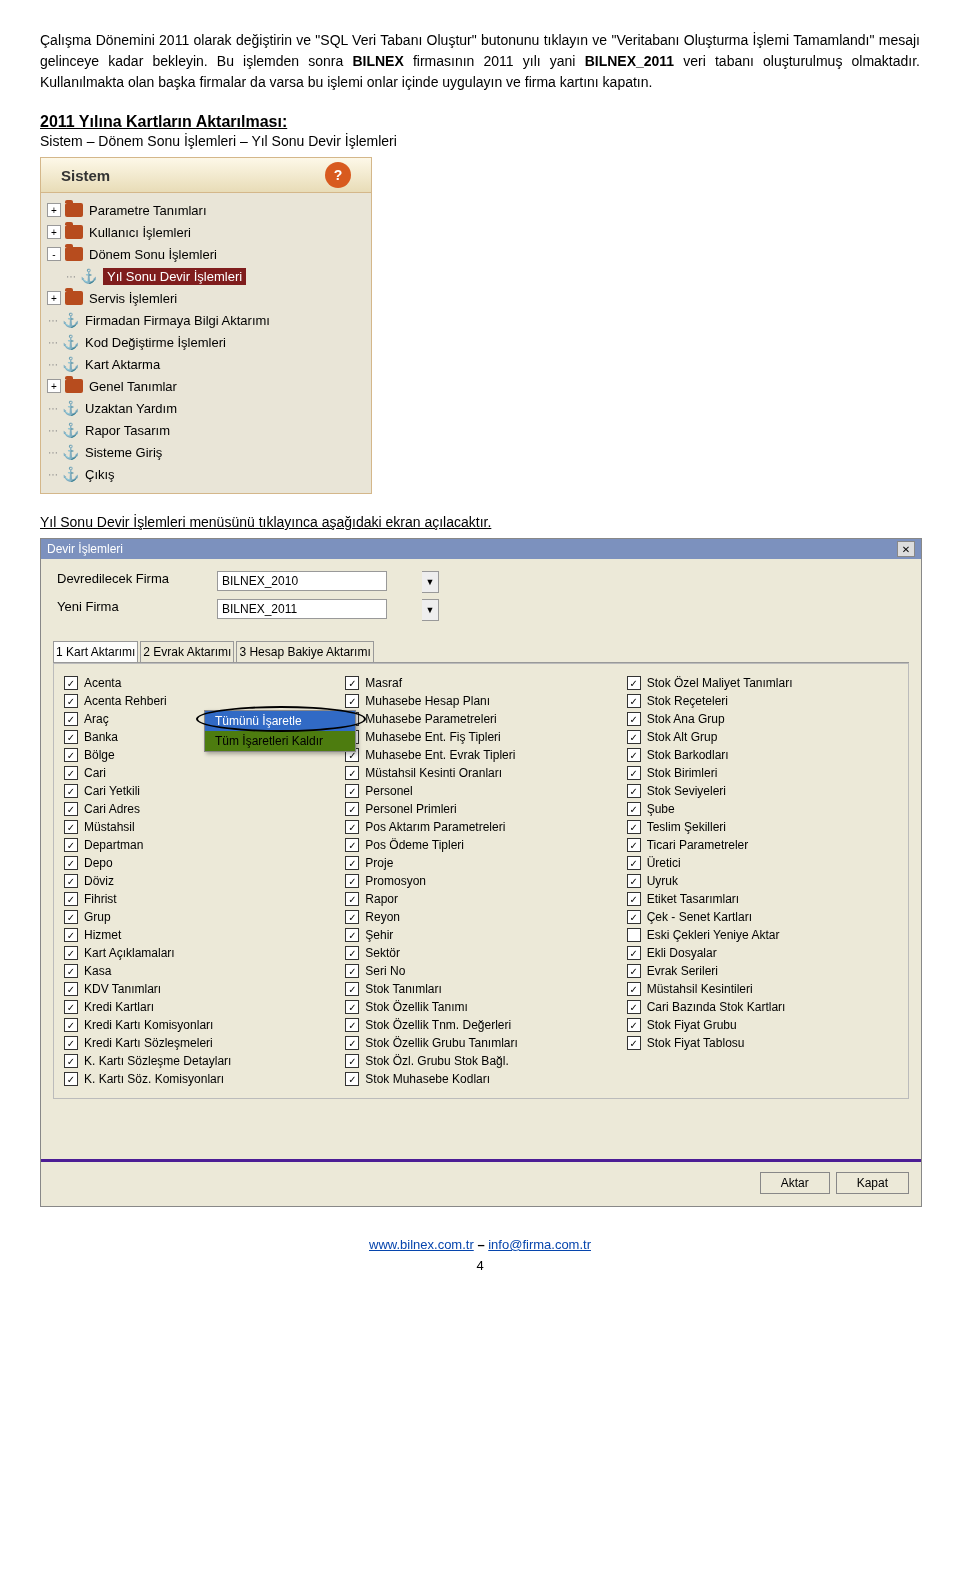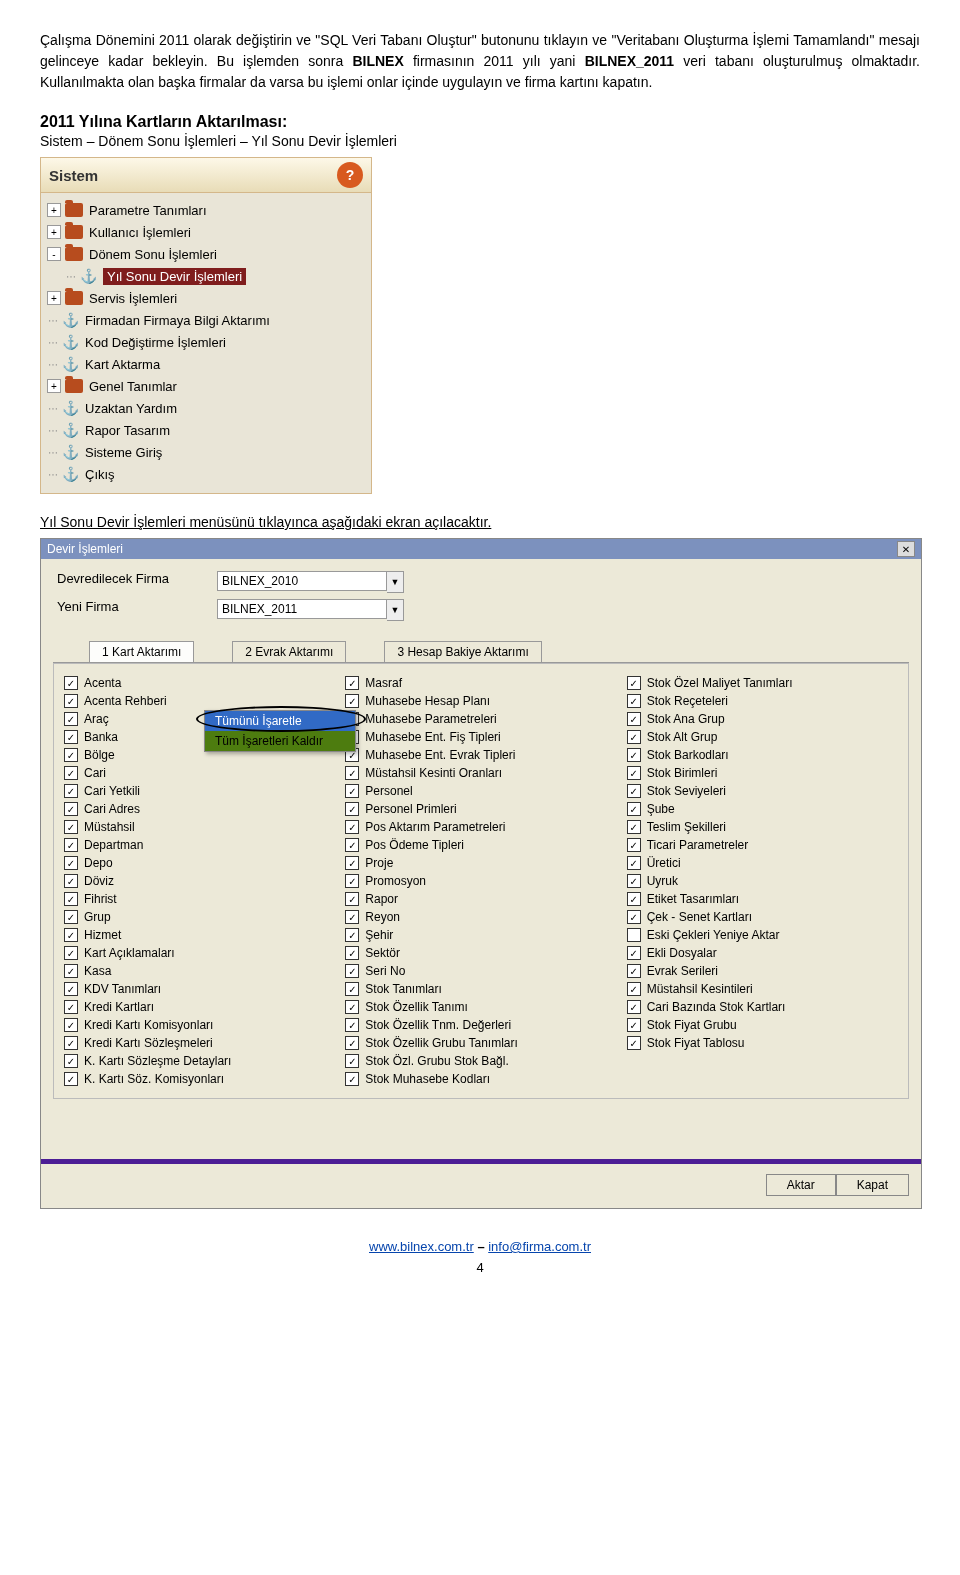--- a/index.html
+++ b/index.html
@@ -1,21 +1,21 @@
 <!DOCTYPE html>
 <html><head>
 <meta charset="utf-8">
 <style>
   body { font-family: Arial, sans-serif; font-size: 14px; margin: 0; padding: 30px 40px; width: 880px; color: #000; }
   .para { line-height: 1.5; margin-bottom: 20px; text-align: justify; }
-  h2.subhead { font-size: 16px; font-weight: bold; margin: 20px 0 0; }
+  h2.subhead { font-size: 16px; font-weight: bold; margin: 20px 0 0; text-decoration: underline; }
   .subline { margin: 2px 0 8px; }
   
   .sistem-panel { width: 330px; border: 1px solid #d4b78a; background: #e9e5d7; font-size: 13px; }
-  .sistem-header { background: linear-gradient(#fdf8e8, #e8dcb7); display: flex; align-items: center; justify-content: space-between; padding: 4px 8px; border-bottom: 1px solid #d4b78a; }
+  .sistem-header { background: linear-gradient(#fdf8e8, #e8dcb7); display: flex; align-items: center; justify-content: space-between; padding: 4px 20px; border-bottom: 1px solid #d4b78a; }
   .sistem-title { font-weight: bold; font-size: 15px; color: #333; }
   .help-badge { width: 26px; height: 26px; border-radius: 50%; background: #d85a1f; color: #fff; display:flex; align-items:center; justify-content:center; font-weight:bold; font-size:14px; }
   .tree { padding: 6px 4px 8px 6px; }
   .tree-row { display: flex; align-items: center; height: 22px; }
   .exp { width: 12px; height: 12px; border: 1px solid #999; background:#fff; display:flex; align-items:center; justify-content:center; font-size:10px; margin-right:4px; }
   .dots { width: 12px; height: 12px; margin-right:4px; display:flex; align-items:center; justify-content:center; color:#888; font-size:10px; }
   .folder { width: 18px; height: 14px; background: #b74c1e; border-radius: 2px; margin-right:6px; position:relative; }
   .folder:before { content:""; position:absolute; top:-3px; left:0; width:8px; height:3px; background:#b74c1e; border-radius:2px 2px 0 0; }
   .anchor { width:16px; height:16px; margin-right:6px; display:flex; align-items:center; justify-content:center; color:#0a8a4a; font-size:14px; }
   .tree-label { white-space: nowrap; }
@@ -23,36 +23,36 @@
   .i1 { margin-left: 0; }
   .i2 { margin-left: 18px; }
   .afterimg { margin: 20px 0 8px; text-decoration: underline; }
   
   .devir-panel { width: 880px; border:1px solid #888; background:#ece9d8; font-size:12px; }
   .devir-title { background:#7c91be; color:#fff; padding:2px 6px; display:flex; justify-content:space-between; align-items:center; font-size:12px; }
   .closebtn { width:16px; height:14px; background:#ddd; border:1px solid #888; color:#000; display:flex; align-items:center; justify-content:center; font-size:10px; }
   .form-area { padding:12px 16px 6px; }
   .form-row { display:flex; align-items:flex-start; margin-bottom:6px; font-size:13px; }
   .form-label { width:160px; }
-  .combo { display:flex; }
+  .combo { display:flex;gap:35px; }
   .combo input { width:160px; height:18px; border:1px solid #999; font-size:12px; padding:0 4px; }
   .combo-btn { width:16px; height:20px; border:1px solid #999; border-left:none; background:#eee; display:flex; align-items:center; justify-content:center; font-size:9px; }
   .tabstrip { display:flex; border-bottom:1px solid #999; margin:8px 12px 0; }
-  .tab { padding:3px 12px; border:1px solid #999; border-bottom:none; margin-right:2px; background:#ece9d8; font-size:12px;margin-left:36px; }
+  .tab { padding:3px 2px; border:1px solid #999; border-bottom:none; margin-right:2px; background:#ece9d8; font-size:12px; }
   .tab.active { background:#fdfdfb; }
   .check-area { border:1px solid #bbb; margin:0 12px 10px; padding:10px; background:#ece9d8; position:relative; }
   .cols { display:flex; gap:10px; }
   .col { flex:1; }
   .chk-row { display:flex; align-items:center; height:18px; font-size:12px; }
   .chk { width:12px; height:12px; border:1px solid #333; margin-right:6px; background:#fff; display:flex; align-items:center; justify-content:center; font-size:10px; }
   .ctxmenu { position:absolute; top:46px; left:150px; background:#4d7c0f; border:1px solid #888; box-shadow:2px 2px 4px rgba(0,0,0,.3); font-size:12px; width:150px; }
   .ctxmenu .mi { padding:3px 10px; }
   .ctxmenu .mi.sel { background:#316ac5; color:#fff; }
   .highlight-oval { position:absolute; top:42px; left:142px; width:166px; height:22px; border:2px solid #000; border-radius:50%; pointer-events:none; }
-  .devir-footer { display:flex; justify-content:flex-end; padding:10px 12px 12px; border-top:5px solid #4c1d95; margin-top:60px; }
+  .devir-footer { display:flex; justify-content:flex-end; gap:6px; padding:10px 12px 12px; border-top:3px solid #4c1d95; margin-top:60px; }
   .winbtn { padding:3px 20px; border:1px solid #888; background:#ece9d8; font-size:12px; }
   .page-footer { text-align:center; font-size:13px; margin-top:30px; }
   .page-footer .pnum { margin-top:6px; }
   a.link { color:#0645ad; text-decoration:underline; }
 </style>
 </head>
 <body>
 
 <div class="para">
   <span>Çalışma Dönemini 2011 olarak değiştirin ve "SQL Veri Tabanı Oluştur" butonunu tıklayın ve "Veritabanı Oluşturma İşlemi Tamamlandı" mesajı gelinceye kadar bekleyin. Bu işlemden sonra </span>

